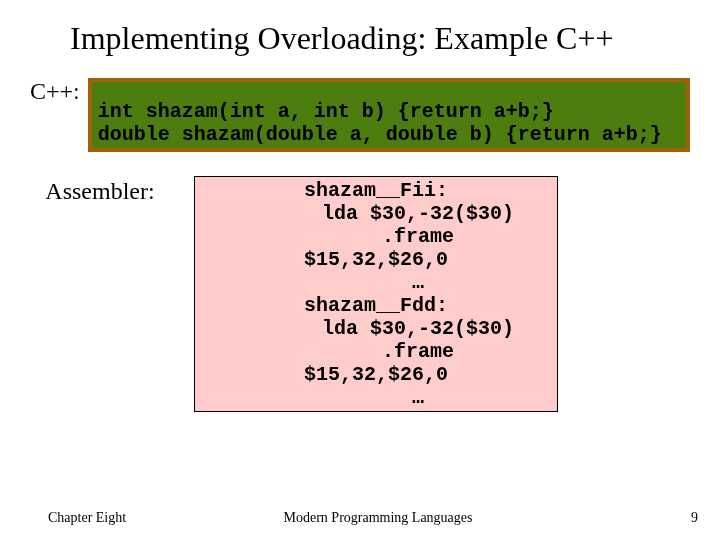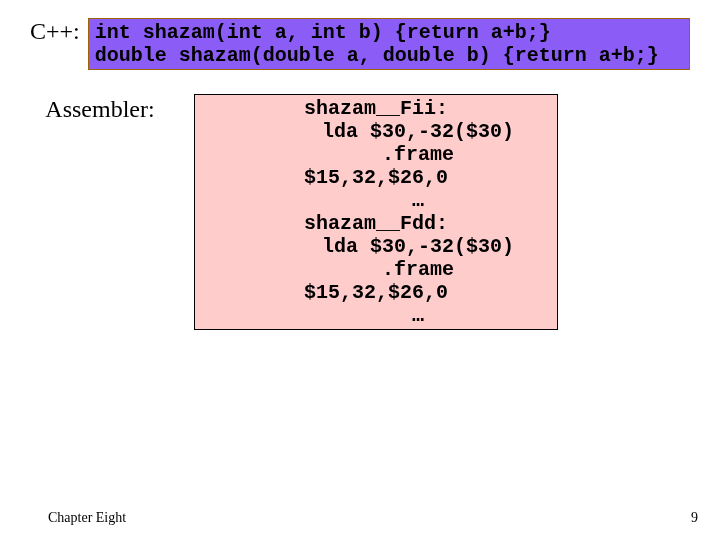--- a/index.html
+++ b/index.html
@@ -31,23 +31,23 @@
     align-items: flex-start;
     margin-bottom: 24px;
   }
   .label-cpp {
     font-size: 24px;
     white-space: nowrap;
     padding-right: 8px;
     line-height: 1.15;
   }
   .code-box-green {
-    background: #8b5cf6;
-    border: 1px solid #a16207;
-    padding: 2px 6px 2px 6px;
+    background: #4d7c0f;
+    border: 4px solid #a16207;
+    padding: 18px 6px 2px 6px;
     flex: 1;
   }
   .code-box-pink {
     background: #ffcccc;
     border: 1px solid #000000;
     padding: 2px 10px 2px 10px;
     width: 364px;
     box-sizing: border-box;
   }
   .code-text {
@@ -85,20 +85,21 @@
     position: absolute;
     left: 50%;
     transform: translateX(-50%);
   }
 </style>
 </head>
 <body>
 
 <div class="slide">
 
+  <h1 class="title">Implementing Overloading: Example C++</h1>
 
   <div class="row-cpp">
     <div class="label-cpp">C++:</div>
     <div class="code-box-green">
       <div class="code-text">int shazam(int a, int b) {return a+b;}
 double shazam(double a, double b) {return a+b;}</div>
     </div>
   </div>
 
   <div class="row-asm">
@@ -112,16 +113,17 @@
 shazam__Fdd:
        lda $30,-32($30)
        .frame
 $15,32,$26,0
        …</div>
     </div>
   </div>
 
   <div class="footer">
     <span>Chapter Eight</span>
+    <span class="footer-center">Modern Programming Languages</span>
     <span>9</span>
   </div>
 
 </div>
 
 </body></html>

